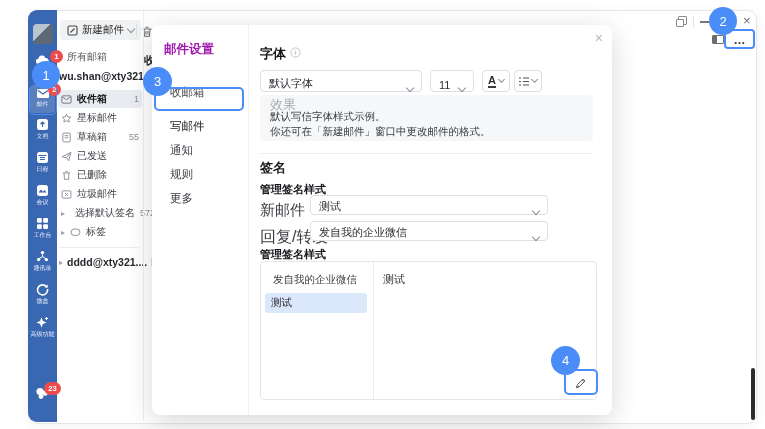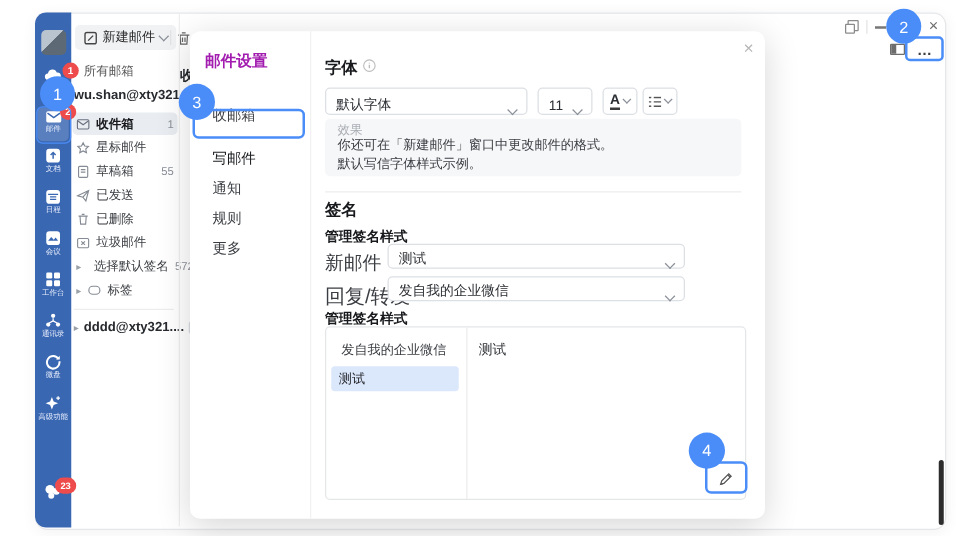--- a/index.html
+++ b/index.html
@@ -49,21 +49,21 @@
   .mclose{right:9px;top:5px;font-size:14px;color:#b7b7b7}
   .h1{font-size:13px;font-weight:bold;color:#17191c}
   .h2{font-size:11px;font-weight:bold;color:#17191c}
   .sel{border:1px solid #dcdfe3;border-radius:4px;background:#fff;display:flex;
        align-items:flex-end;padding:0 8px;font-size:11px;color:#2b2e33;box-sizing:border-box}
   .sel .cv{margin-left:auto}
   .minibtn{border:1px solid #dcdfe3;border-radius:4px;background:#fff;display:flex;
            align-items:center;justify-content:center;gap:3px;box-sizing:border-box}
   .preview{left:108px;top:70px;width:333px;height:46px;background:#f6f7f8;border-radius:4px;
            padding:5px 10px;box-sizing:border-box}
-  .ptag{font-size:10px;color:#a9adb3;line-height:9px}
+  .ptag{font-size:13px;color:#a9adb3;line-height:9px}
   .pline{font-size:10.5px;color:#3a3d42;line-height:15px}
   .hr{background:#ededed;height:1px}
   .panel{left:108px;top:236px;width:337px;height:139px;border:1px solid #e4e6e8;border-radius:4px;box-sizing:border-box}
   .panel .a{position:absolute}
   .pldiv{left:112px;top:0;width:1px;height:137px;background:#ececec}
   .sigitem{left:6px;font-size:10.5px;color:#3a3d42;display:flex;align-items:center;height:20px;
            padding:0 6px;border-radius:3px}
   .sigitem.selected{background:#dbe7fb;color:#24262b;left:4px;width:102px;box-sizing:border-box}
   .editbtn{left:307px;top:111px;width:26px;height:20px;background:#fff;display:flex;
            align-items:center;justify-content:center;border-radius:3px}
@@ -293,22 +293,22 @@
   </div>
   <div class="a minibtn" style="left:362px;top:45px;width:28px;height:22px">
     <svg width="10" height="9" viewBox="0 0 10 9">
         <path d="M0 1h2M0 4.5h2M0 8h2M4 1h6M4 4.5h6M4 8h6" stroke="#555" stroke-width="1.1"></path>
       </svg>
     <span class="cv" style="width:4px;height:4px"></span>
   </div>
 
   <div class="a preview">
     <div class="ptag">效果</div>
+    <div class="pline">默认写信字体样式示例。</div>
     <div class="pline">你还可在「新建邮件」窗口中更改邮件的格式。</div>
-    <div class="pline">默认写信字体样式示例。</div>
   </div>
 
   <div class="a hr" style="left:108px;top:128px;width:333px"></div>
 
   <div class="a h1" style="left:108px;top:134px">签名</div>
   <div class="a h2" style="left:108px;top:157px">管理签名样式</div>
 
   <div class="a" style="left:108px;top:176px;font-size:15px;color:#3a3d42">新邮件</div>
   <div class="a sel" style="left:158px;top:170px;width:238px;height:20px">
     <span>测试</span>

